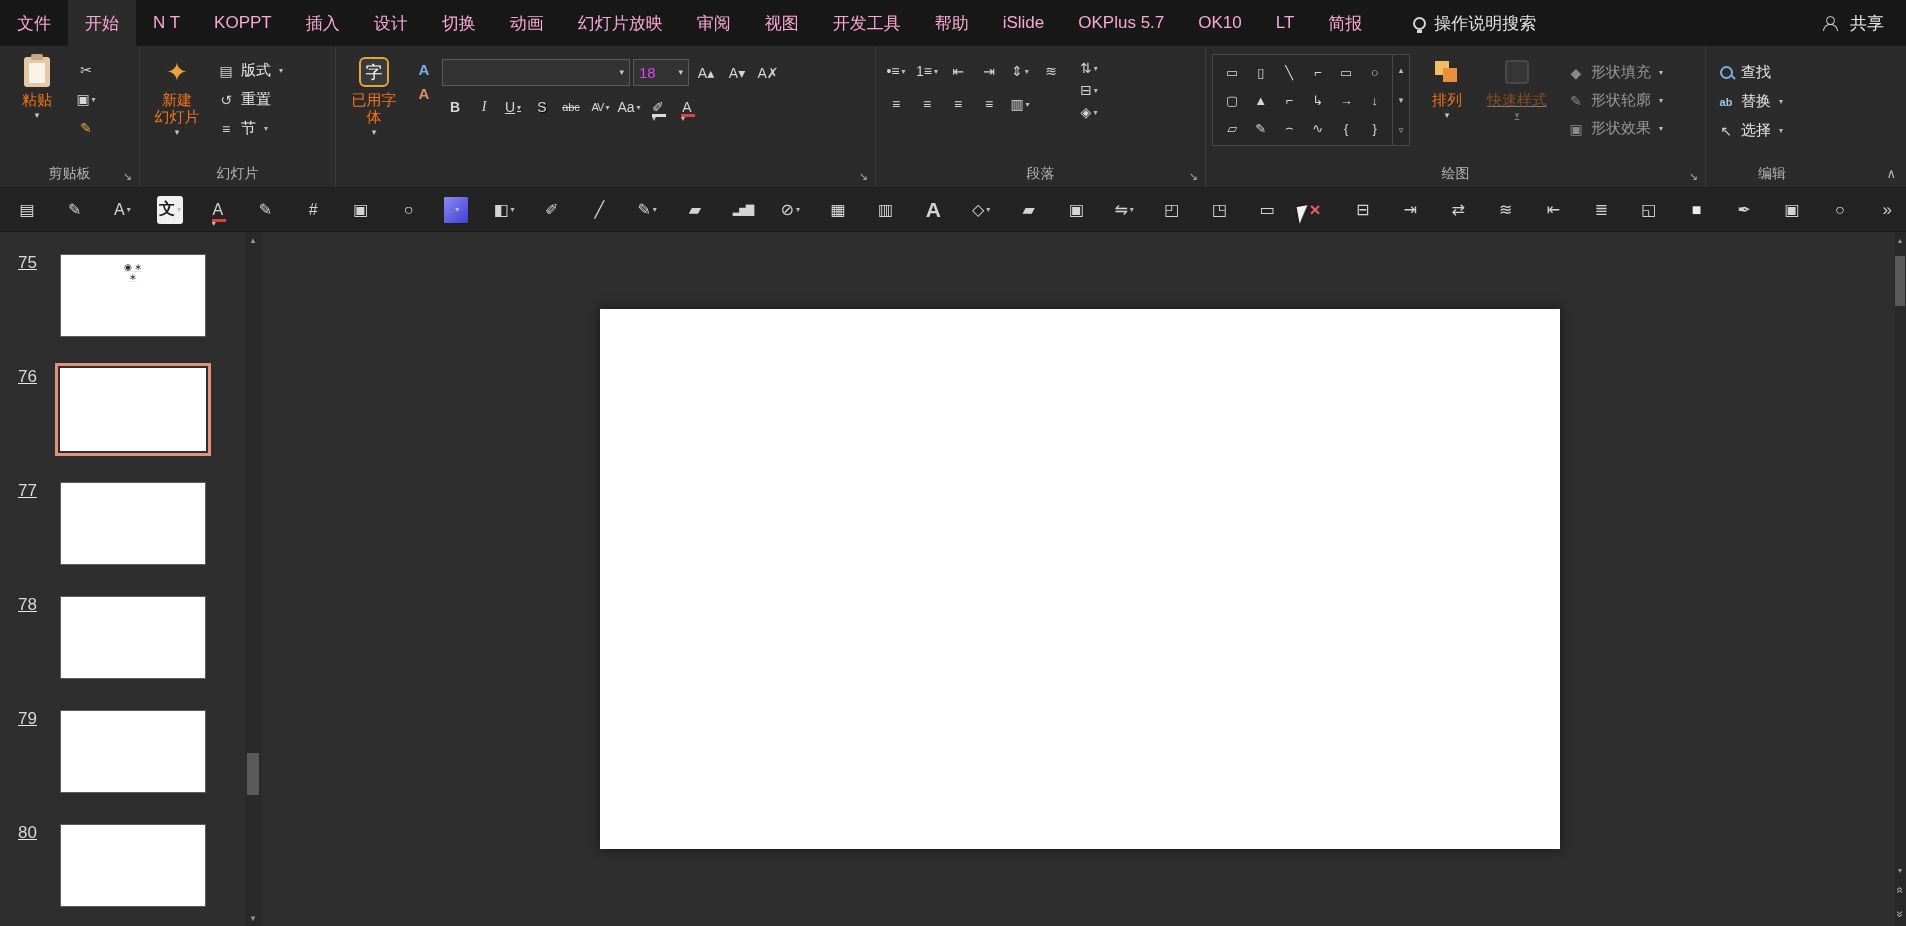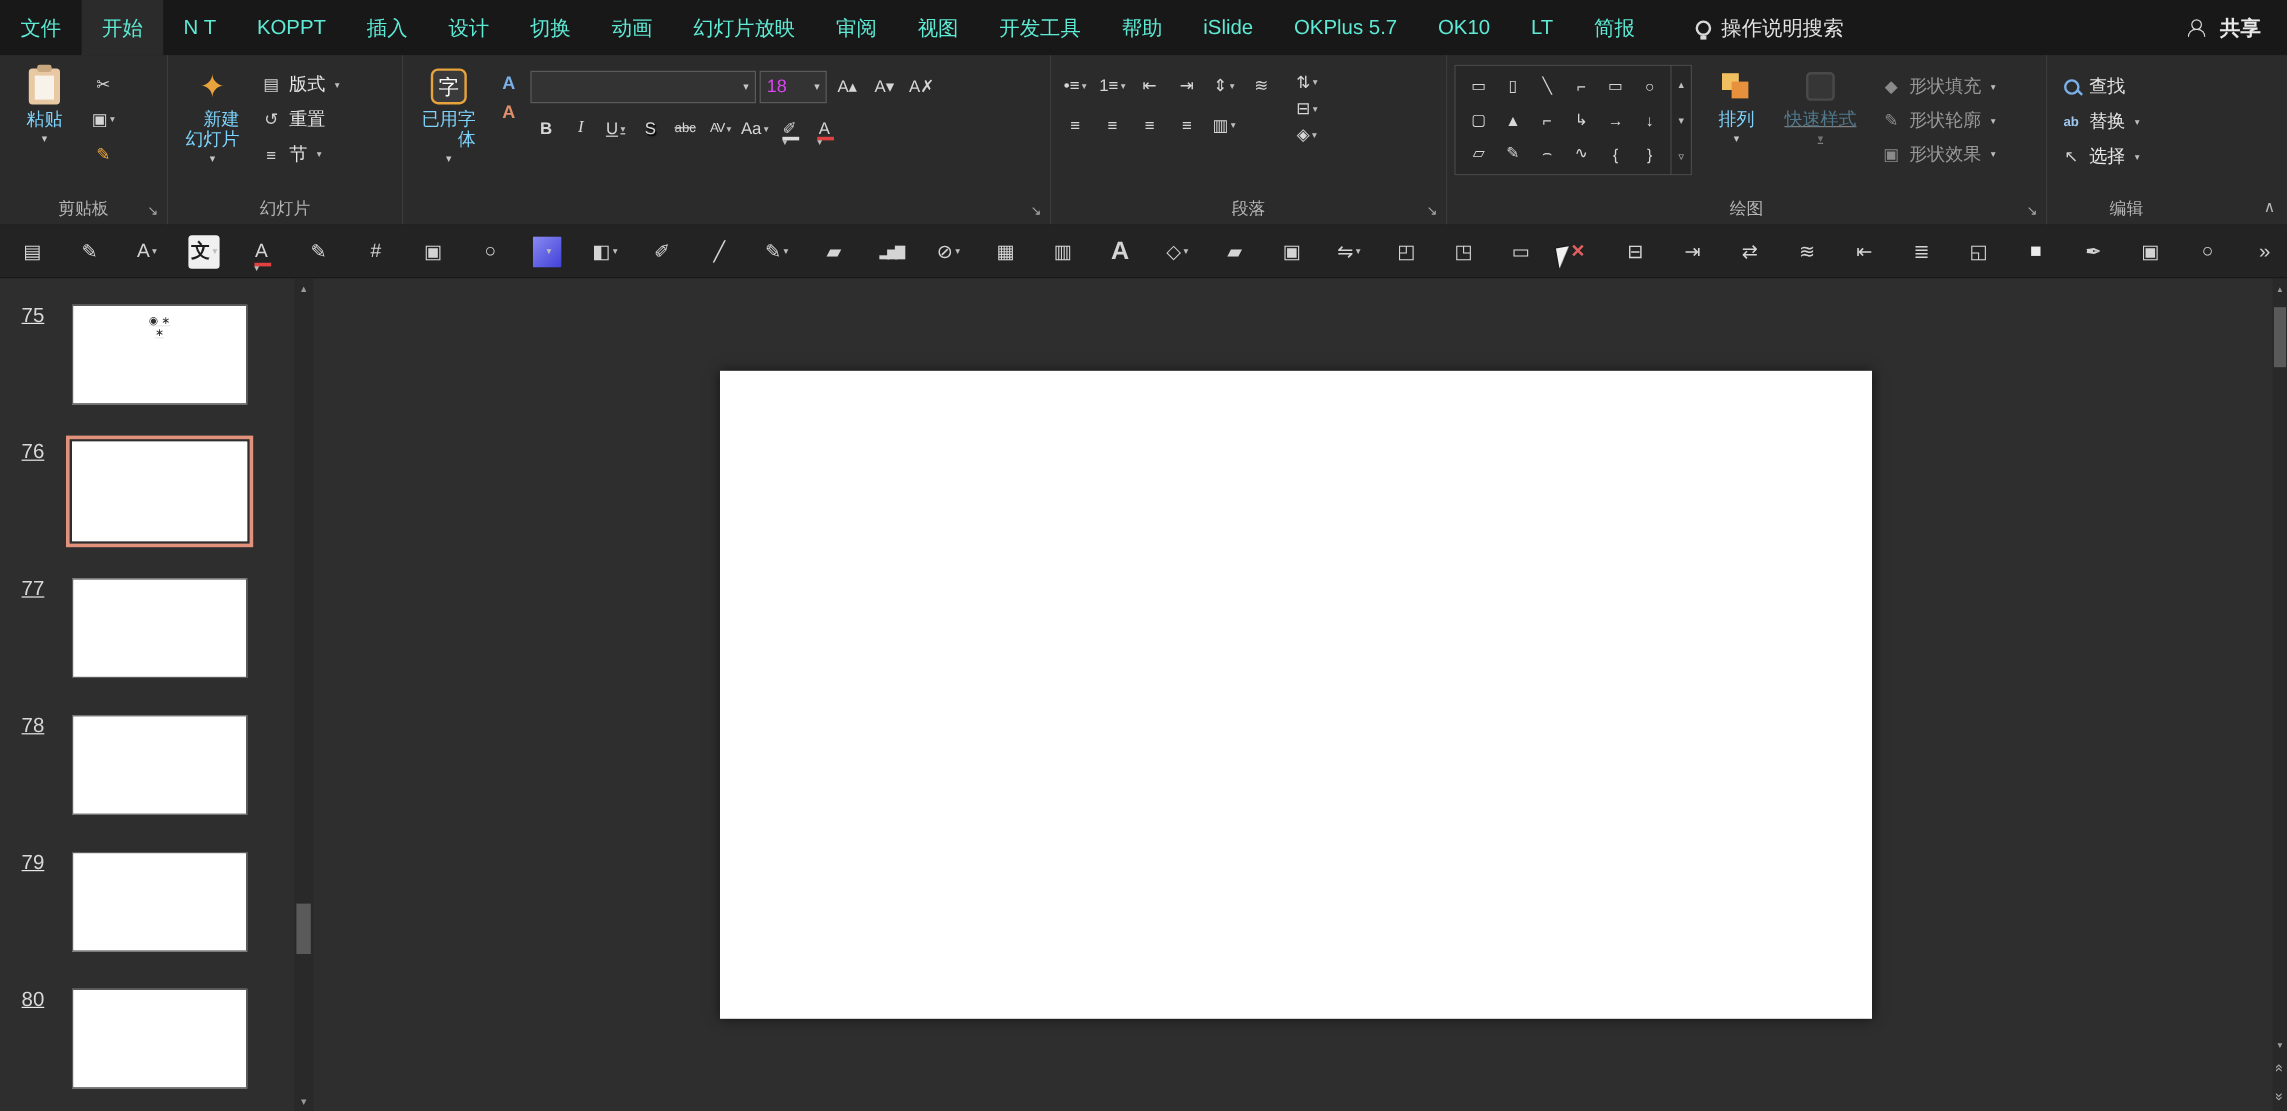--- a/index.html
+++ b/index.html
@@ -5,41 +5,41 @@
   * { box-sizing: border-box; margin: 0; padding: 0; }
   html,body { background:#1a1a1a; }
   .app {
     position:relative; width:1906px; height:926px; overflow:hidden;
     background:#2e2e2e; color:#e8e8e8;
     font-family:"Liberation Sans","DejaVu Sans",sans-serif; font-size:15px;
     user-select:none;
   }
   
   .tabbar { height:46px; background:#181818; display:flex; align-items:stretch; }
-  .tab { display:flex; align-items:center; padding:0 17px; font-size:17px; color:#5eead4; white-space:nowrap; }
+  .tab { display:flex; align-items:center; padding:0 17px; font-size:17px; color:#f9a8d4; white-space:nowrap; }
   .tab.selected { background:#2b2b2b; }
   .tellme { display:flex; align-items:center; gap:8px; margin-left:34px; font-size:17px; color:#e2e2e2; }
   .bulb { width:13px; height:13px; border:2px solid #d8d8d8; border-radius:50%; position:relative; flex:none;}
   .bulb::after { content:""; position:absolute; left:2px; bottom:-5px; width:5px; height:3px; background:#d8d8d8; }
-  .share { margin-left:auto; display:flex; align-items:center; gap:13px; padding:0 22px; font-size:17px;font-weight:bold; }
+  .share { margin-left:auto; display:flex; align-items:center; gap:13px; padding:0 22px; font-size:17px; }
   .person { width:15px; height:15px; position:relative; flex:none; }
   .person::before { content:""; position:absolute; left:4px; top:0; width:7px; height:7px; border:1.5px solid #d8d8d8; border-radius:50%; }
   .person::after { content:""; position:absolute; left:1px; bottom:0; width:13px; height:6px; border:1.5px solid #d8d8d8; border-bottom:none; border-radius:7px 7px 0 0; }
 
   
   .ribbon { position:relative; height:142px; background:#2b2b2b; display:flex; align-items:stretch; border-bottom:1px solid #1d1d1d; }
   .rgroup { position:relative; display:flex; flex-direction:column; flex:none; border-right:1px solid #3b3b3b; }
   .gcontent { height:116px; display:flex; align-items:flex-start; padding:8px 6px 0; gap:4px; }
   .glabel { height:26px; font-size:14px; color:#b5b5b5; display:flex; align-items:center; justify-content:center; }
   .launcher { position:absolute; right:7px; bottom:5px; font-size:11px; color:#a8a8a8; line-height:1; }
   .collapse-ribbon { position:absolute; right:10px; bottom:6px; font-size:13px; color:#b8b8b8; }
 
   .bigbtn { display:flex; flex-direction:column; align-items:center; width:62px; min-height:102px; gap:3px; padding-top:2px; border-radius:3px; }
   .bicon { height:32px; display:flex; align-items:center; justify-content:center; font-size:24px; }
-  .blabel { font-size:15px; line-height:17px; text-align:right; white-space:pre-line; color:#7dd3fc; }
+  .blabel { font-size:15px; line-height:17px; text-align:center; white-space:pre-line; color:#f97316; }
   .ddv { font-size:9px; color:#c6c6c6; line-height:1; }
   .disabled { opacity:.45;text-decoration:underline; }
 
   .smallcol { display:flex; flex-direction:column; gap:5px; padding-top:4px; }
   .sbtn { width:28px; height:24px; display:flex; align-items:center; justify-content:center; font-size:14px; color:#d6d6d6; border-radius:2px; position:relative; }
   .sbtn.has-dd::after, .labeledbtn.has-dd::after { content:"▾"; font-size:8px; color:#bdbdbd; margin-left:2px; }
 
   
   .clipicon { width:26px; height:30px; background:#e9c9a3; border-radius:3px; position:relative; }
   .clipicon::before { content:""; position:absolute; left:7px; top:-3px; width:12px; height:6px; background:#c9a87f; border-radius:2px; }

